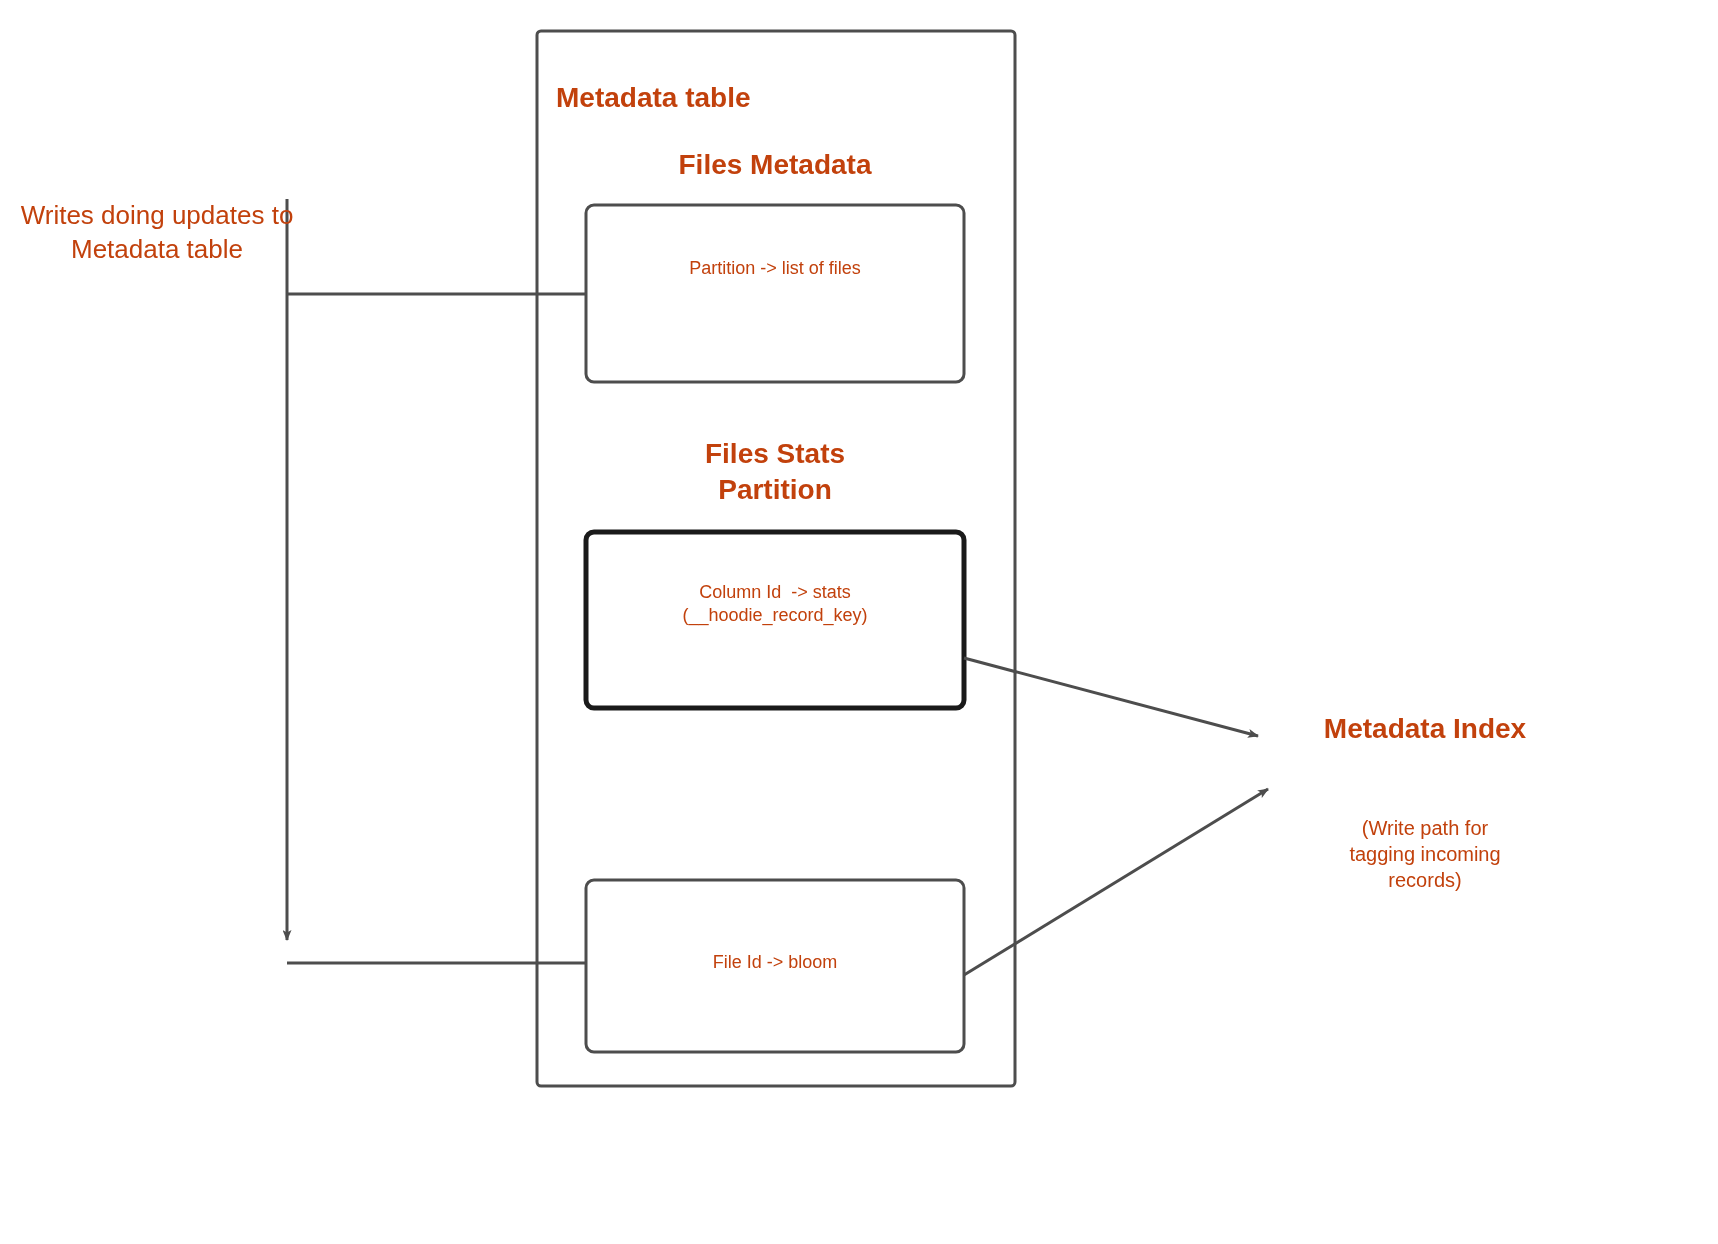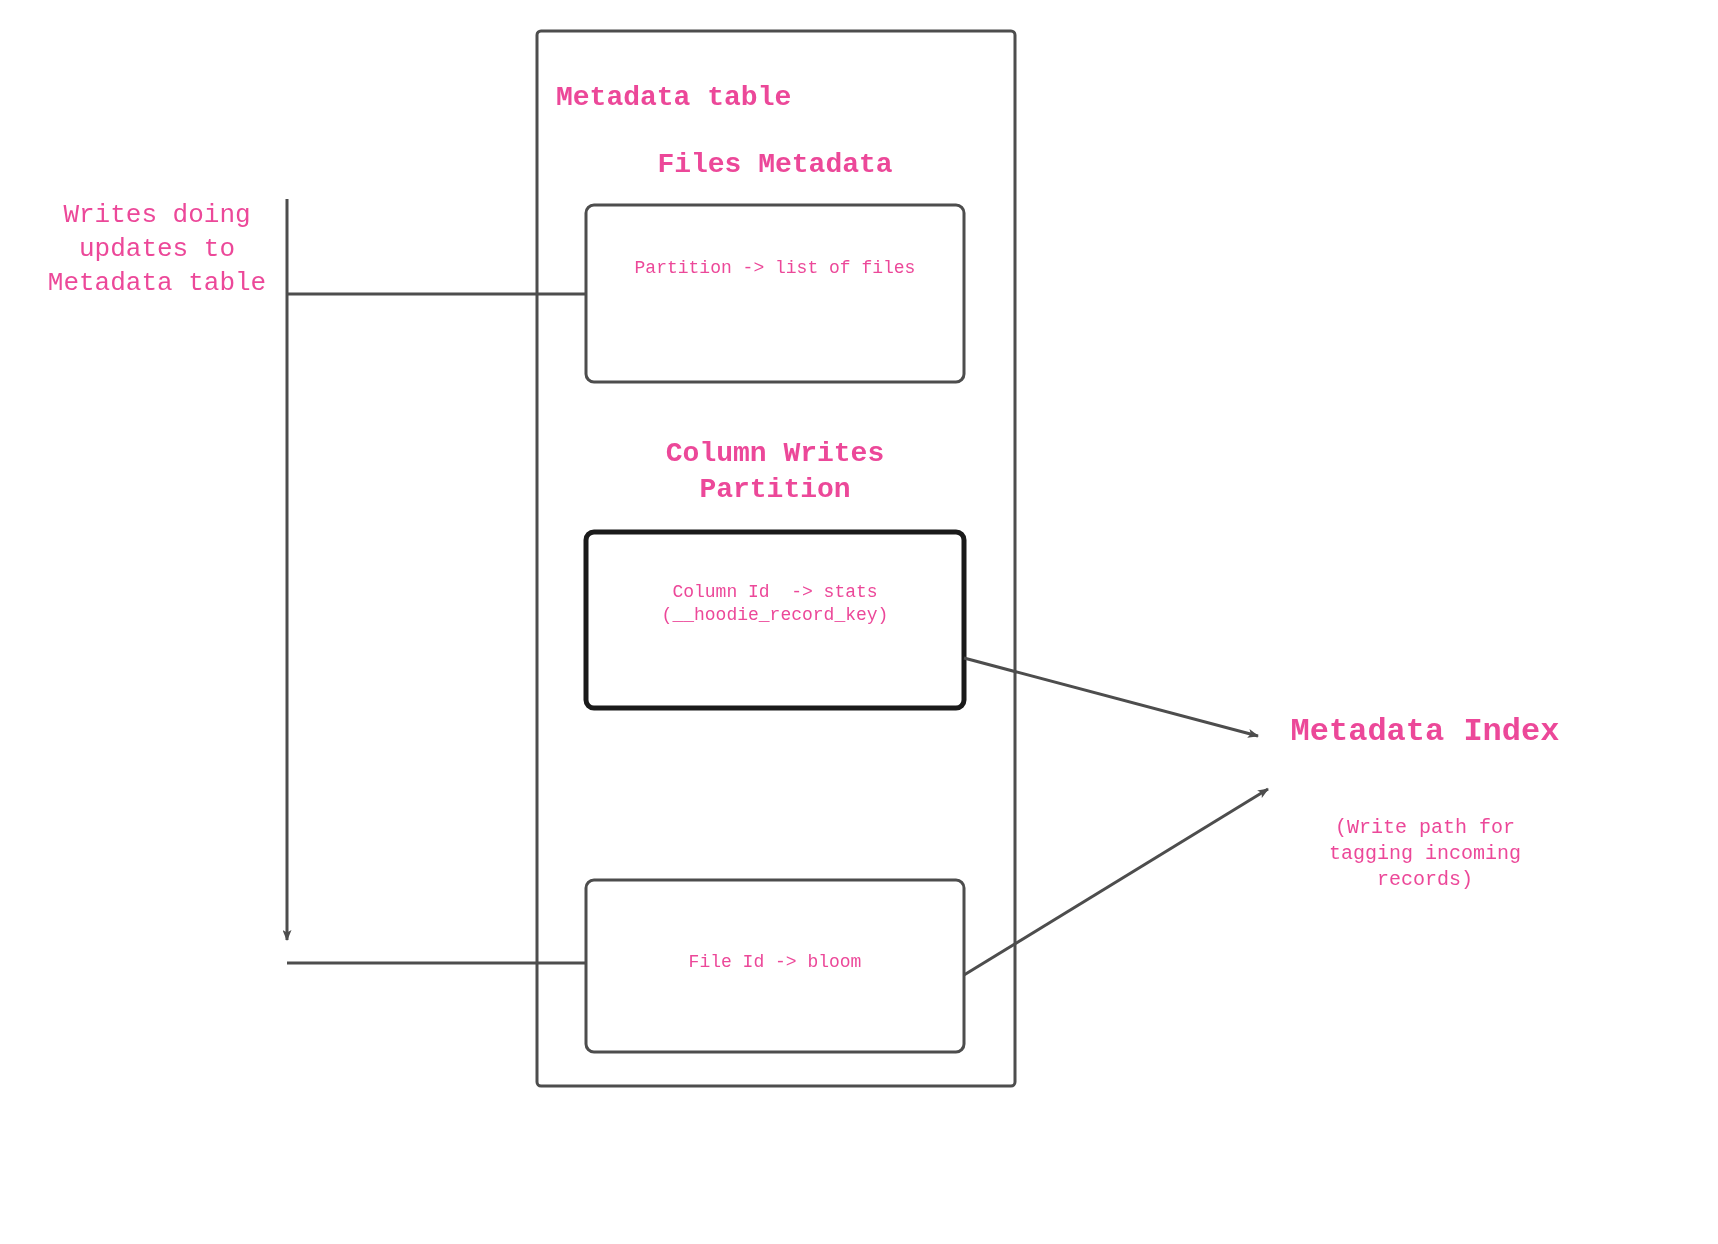--- a/index.html
+++ b/index.html
@@ -22,22 +22,21 @@
     top: 0;
     width: 1718px;
     height: 1244px;
     pointer-events: none;
   }
   .txt {
     position: absolute;
     text-align: center;
     line-height: 1.30;
     white-space: pre-wrap;
-    color: #ec4899;
-    font-family: Liberation Mono, monospace;
+    color: #c2410c;
   }
 
   
   #writes-note {
     left: 12px;
     top: 155px;
     width: 290px;
     font-size: 26px;
     font-weight: 400;
     margin-top: 44px;
@@ -93,21 +92,21 @@
     left: 590px;
     top: 951px;
     width: 370px;
   }
 
   
   #metadata-index-title {
     left: 1285px;
     top: 711px;
     width: 280px;
-    font-size: 32px;
+    font-size: 28px;
     font-weight: bold;
   }
   #metadata-index-caption {
     left: 1290px;
     top: 815px;
     width: 270px;
     font-size: 20px;
     font-weight: 400;
   }
 </style>
@@ -145,21 +144,21 @@
     <path d="M964,975 L1268,789" fill="none" stroke="#4d4d4d" stroke-width="3" marker-end="url(#arrowhead)"></path>
   </svg>
 
   <div class="txt" id="writes-note">Writes doing updates to Metadata table</div>
 
   <div class="txt" id="metadata-table-label">Metadata table</div>
 
   <div class="txt partition-heading" id="files-partition-heading">Files Metadata</div>
   <div class="txt box-label" id="files-box-label">Partition -&gt; list of files</div>
 
-  <div class="txt partition-heading" id="column-stats-heading">Column Writes
+  <div class="txt partition-heading" id="column-stats-heading">Files Stats
 Partition</div>
   <div class="txt box-label" id="colstats-box-label">Column Id  -&gt; stats
 (__hoodie_record_key)</div>
 
   <div class="txt box-label" id="bloom-box-label">File Id -&gt; bloom</div>
 
   <div class="txt" id="metadata-index-title">Metadata Index</div>
   <div class="txt" id="metadata-index-caption">(Write path for
 tagging incoming
 records)</div>

